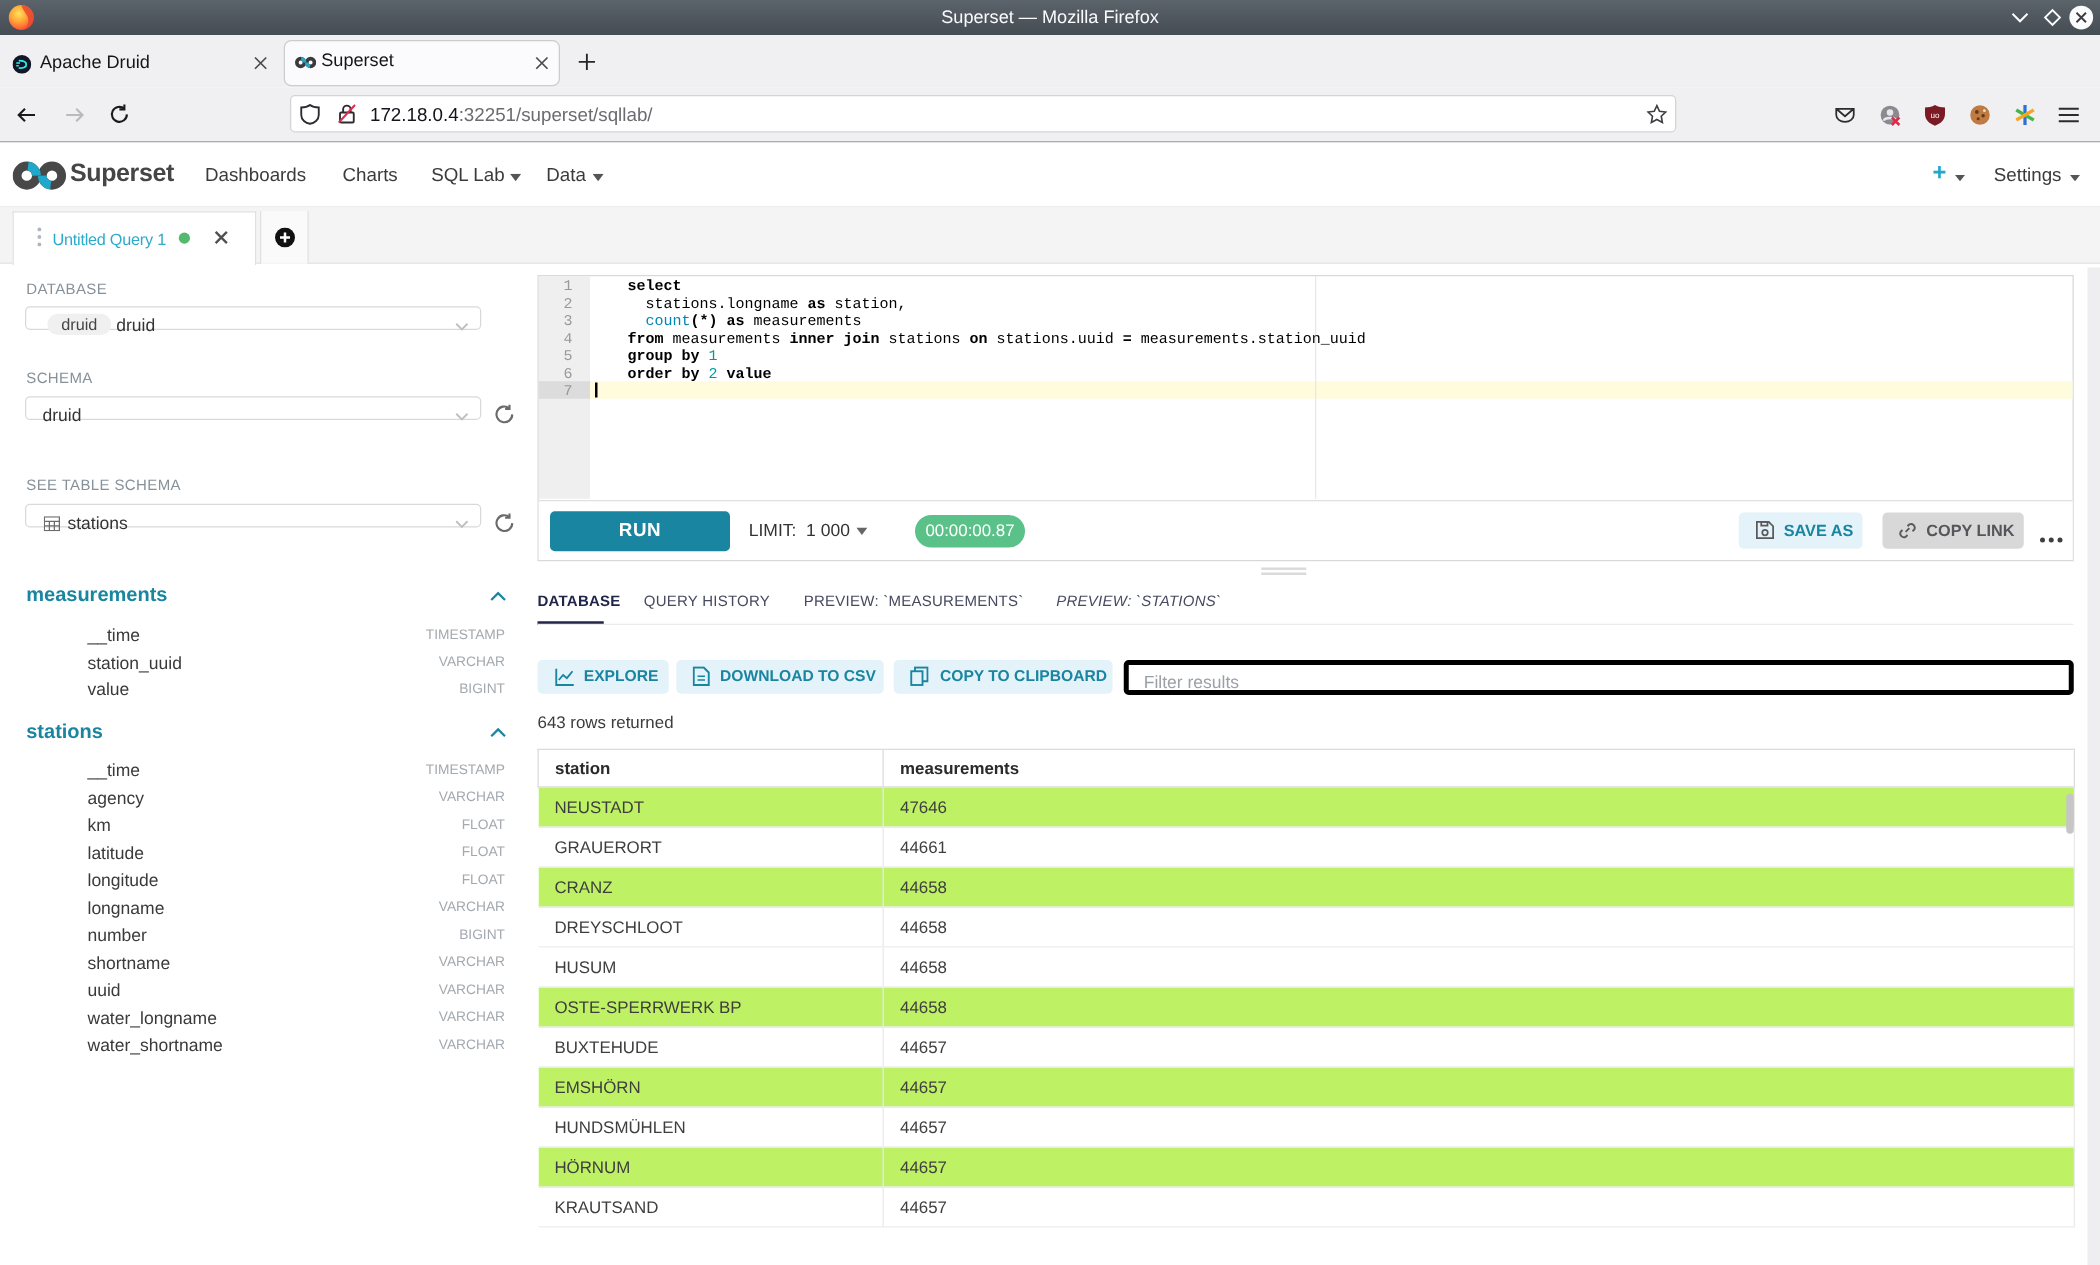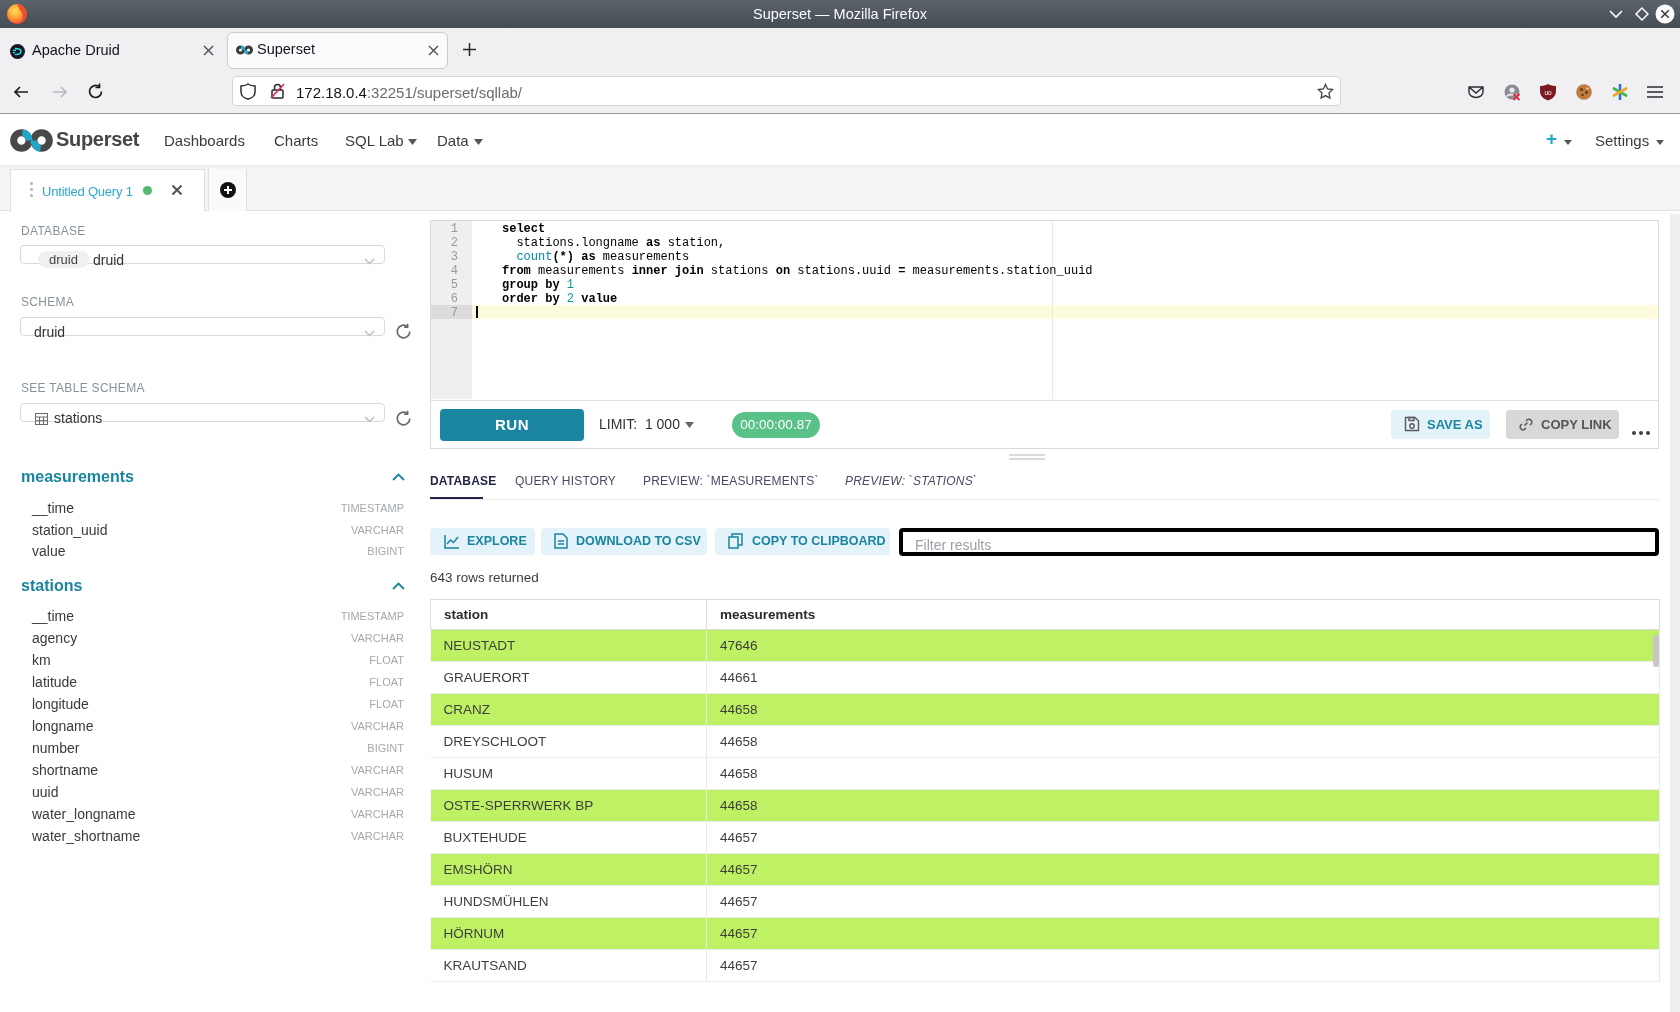--- a/index.html
+++ b/index.html
@@ -38,21 +38,21 @@
   #qtabplus { left:208px; top:169px; width:39px; height:42px; background:#fafafa;
     border-left:1px solid #e0e0e0; border-right:1px solid #e0e0e0; }
 
   
   .sblabel { font-size:12px; color:#87919a; letter-spacing:0.3px; }
   .sbox { left:20px; width:365px; height:19px; background:#fff;
     border:1px solid #d9d9d9; border-radius:4px; }
   .pill { background:#f0f0f0; border-radius:9px; font-size:13px; color:#444;
     padding:1px 11px; }
   .schemahead { font-size:16px; font-weight:bold; color:#1985a0; }
-  .colname { font-size:14px; color:#3a3a3a; }
+  .colname { font-size:14px; color:#3a3a3a;margin-left:38px; }
   .coltype { font-size:11px; color:#a3a9ae; text-align:right; }
 
   
   #edpane { left:430px; top:220px; width:1229px; height:229px; background:#fff;
     border:1px solid #d9d9d9; }
   #gutter { left:0px; top:0px; width:41px; height:178px; background:#efefef; }
   .gnum { width:27px; text-align:right; font-family:"Liberation Mono",monospace;
     font-size:12px; line-height:14px; color:#999; }
   .cline { left:45px; font-family:"Liberation Mono",monospace; font-size:12px;
     line-height:14px; color:#000; white-space:pre;margin-left:26px; }

